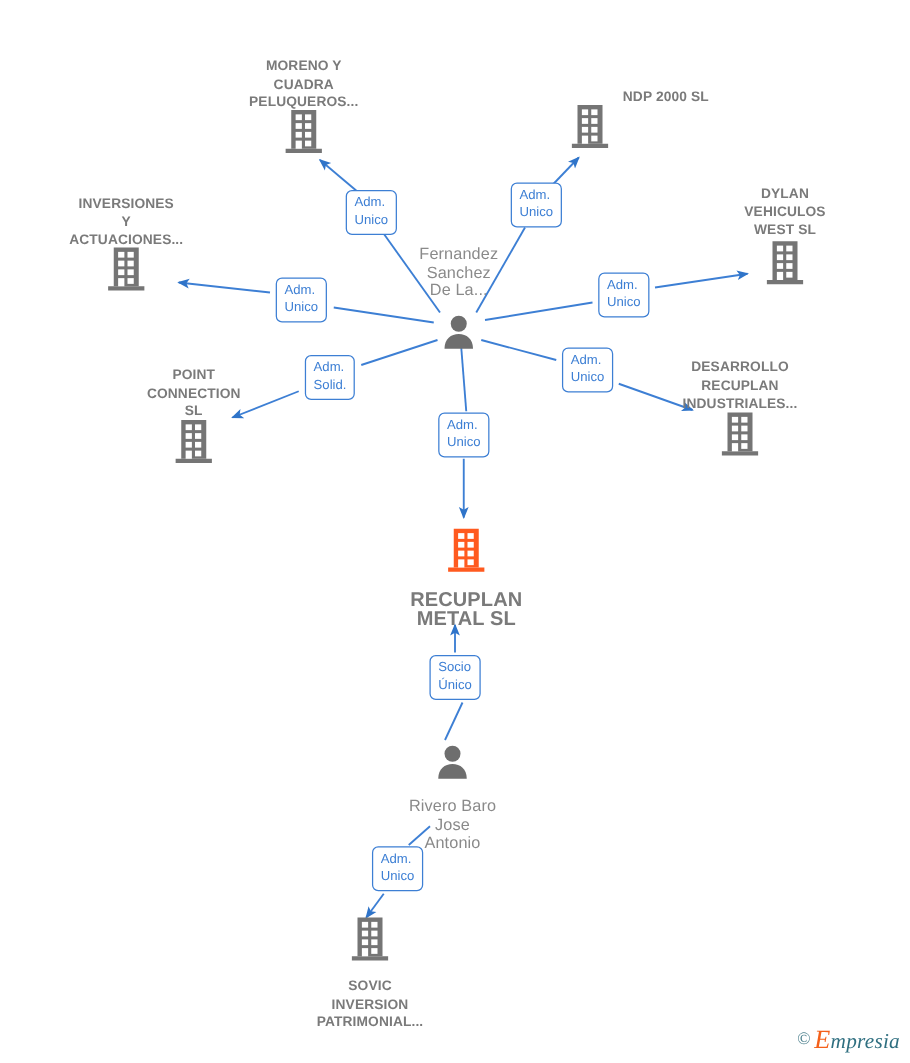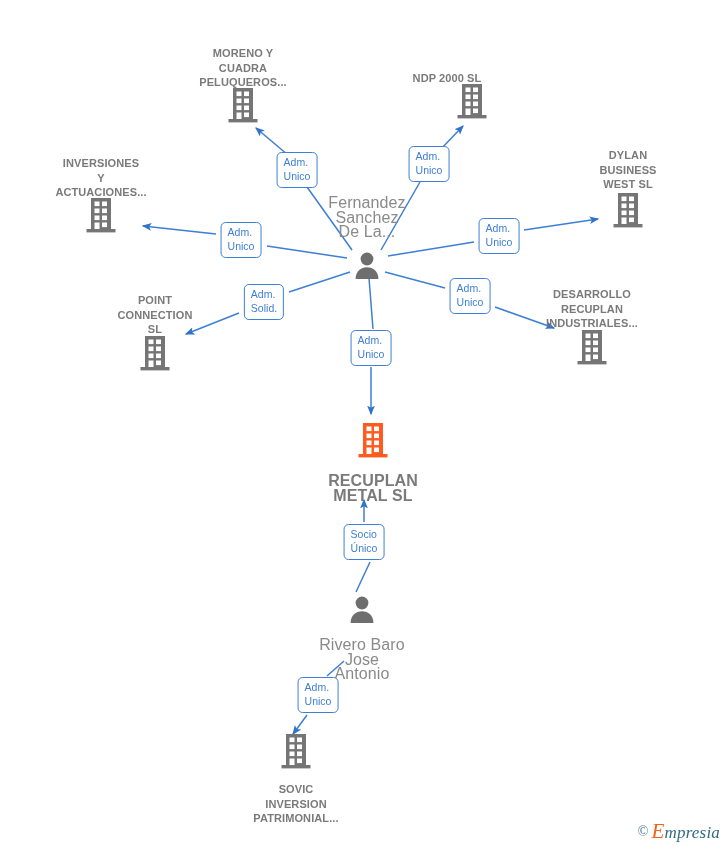--- a/index.html
+++ b/index.html
@@ -41,21 +41,21 @@
     white-space: pre-line;
     letter-spacing: 0.1px;
   }
   .node-label.co {
     font-weight: bold;
     color: #7a7a7a;
   }
   .node-label.person {
     font-weight: normal;
     color: #8a8a8a;
-    font-size: 16px;
+    font-size: 13px;
   }
   .node-label.focus {
     font-weight: bold;
     color: #7a7a7a;
     font-size: 16px;
   }
   .icon-wrap {
     display: block;
     line-height: 0;
   }
@@ -159,21 +159,21 @@
             <rect x="9.5" y="5.5" width="5" height="4.6" fill="#ffffff"></rect>
             <rect x="17" y="5.5" width="5" height="4.6" fill="#ffffff"></rect>
             <rect x="9.5" y="12.5" width="5" height="4.6" fill="#ffffff"></rect>
             <rect x="17" y="12.5" width="5" height="4.6" fill="#ffffff"></rect>
             <rect x="9.5" y="19.5" width="5" height="4.6" fill="#ffffff"></rect>
             <rect x="17" y="19.5" width="5" height="4.6" fill="#ffffff"></rect>
             <rect x="17" y="26.5" width="5" height="4.6" fill="#ffffff"></rect>
             <rect x="9.5" y="26.5" width="5" height="6.5" fill="#ffffff"></rect>
           </svg></span>
       </div>
-      <div class="node-label co" style="position: absolute; left: 447px; top: 71px; transform: translateX(-50%); width: 150px;">NDP 2000 SL</div>
+      <div class="node-label co" style="position: absolute; left: 492px; top: 71px; transform: translateX(-50%); width: 150px; text-align: right;">NDP 2000 SL</div>
       <div class="node" style="left: 101px; top: 215px;">
         <span class="icon-wrap"><svg width="32" height="38" viewBox="0 0 32 38">
             <rect x="6" y="2" width="20" height="31" fill="#757575"></rect>
             <rect x="1.5" y="33" width="29" height="3.4" fill="#757575"></rect>
             <rect x="9.5" y="5.5" width="5" height="4.6" fill="#ffffff"></rect>
             <rect x="17" y="5.5" width="5" height="4.6" fill="#ffffff"></rect>
             <rect x="9.5" y="12.5" width="5" height="4.6" fill="#ffffff"></rect>
             <rect x="17" y="12.5" width="5" height="4.6" fill="#ffffff"></rect>
             <rect x="9.5" y="19.5" width="5" height="4.6" fill="#ffffff"></rect>
             <rect x="17" y="19.5" width="5" height="4.6" fill="#ffffff"></rect>
@@ -192,21 +192,21 @@
             <rect x="17" y="5.5" width="5" height="4.6" fill="#ffffff"></rect>
             <rect x="9.5" y="12.5" width="5" height="4.6" fill="#ffffff"></rect>
             <rect x="17" y="12.5" width="5" height="4.6" fill="#ffffff"></rect>
             <rect x="9.5" y="19.5" width="5" height="4.6" fill="#ffffff"></rect>
             <rect x="17" y="19.5" width="5" height="4.6" fill="#ffffff"></rect>
             <rect x="17" y="26.5" width="5" height="4.6" fill="#ffffff"></rect>
             <rect x="9.5" y="26.5" width="5" height="6.5" fill="#ffffff"></rect>
           </svg></span>
       </div>
       <div class="node-label co" style="position: absolute; left: 628px; top: 148px; transform: translateX(-50%); width: 150px;">DYLAN
-BUSINESS
+VEHICULOS
 WEST SL</div>
       <div class="node" style="left: 367px; top: 265px;">
         <span class="icon-wrap"><svg width="30" height="30" viewBox="0 0 30 30">
             <circle cx="15" cy="9" r="6.4" fill="#6e6e6e"></circle>
             <path d="M3.6,29 C3.6,21.2 8.8,17.2 15,17.2 C21.2,17.2 26.4,21.2 26.4,29 Z" fill="#6e6e6e"></path>
           </svg></span>
       </div>
       <div class="node-label person" style="position: absolute; left: 367px; top: 196px; transform: translateX(-50%); width: 150px;">Fernandez
 Sanchez
 De La...</div>

